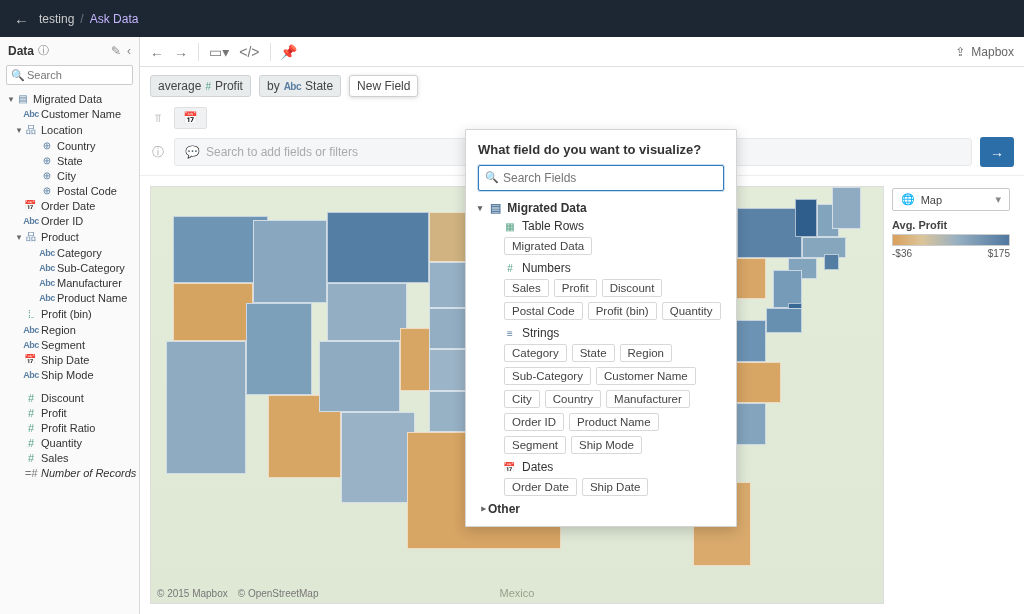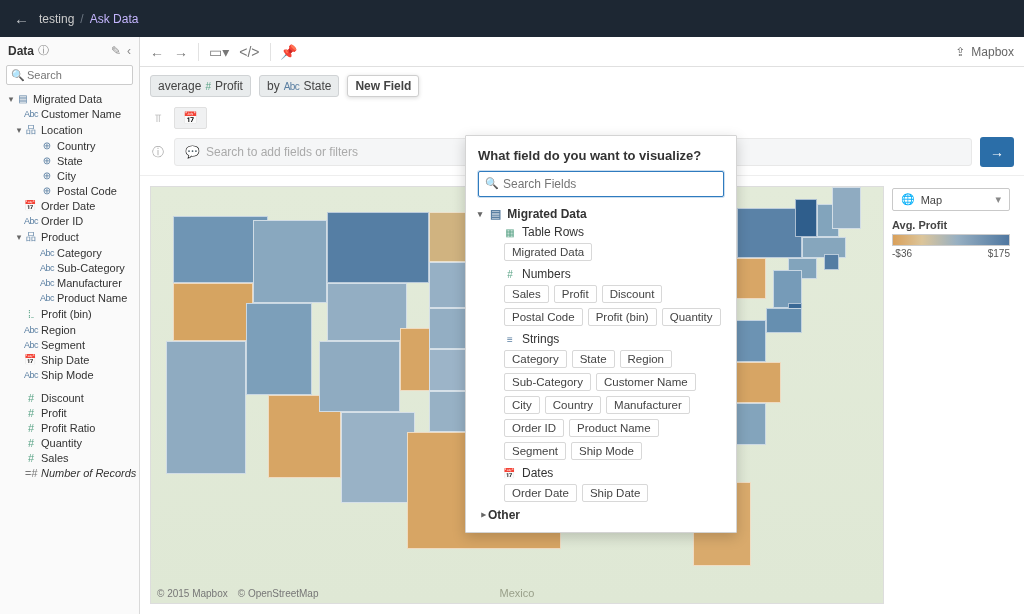--- a/index.html
+++ b/index.html
@@ -24,39 +24,39 @@
   .side-search input { width: 100%; padding: 3px 4px 3px 20px; border: 1px solid #ccc; border-radius: 2px; font-size: 11px; }
   .side-search .sicon { position: absolute; left: 5px; top: 4px; color: #999; font-size: 11px;}
   .tree { flex: 1; overflow: auto; }
   .tree-row { display: flex; align-items: center; padding: 1.5px 0; font-size: 11px; color: #333; }
   .twisty { width: 10px; display: inline-flex; justify-content: center; color: #666; font-size: 9px; }
   .tree-icon { width: 14px; display: inline-flex; justify-content: center; margin-right: 3px; font-size: 10px; }
   .indent-0 { padding-left: 6px; }
   .indent-1 { padding-left: 14px; }
   .indent-2 { padding-left: 30px; }
   .ic-db  { color:#5a7fa2; }
-  .ic-abc { color:#5a7fa2; font-size:9px; font-weight:400; letter-spacing:-0.5px;}
+  .ic-abc { color:#5a7fa2; font-size:9px; font-weight:700; letter-spacing:-0.5px;}
   .ic-geo { color:#5a7fa2; }
   .ic-date{ color:#5a7fa2; }
   .ic-num { color:#59a386; font-size:11px; }
   .ic-nrec{ color:#777; font-size:11px; }
   .ic-bar { color:#59a386; }
   .italic { font-style: italic; }
 
   
   .main { flex: 1; display: flex; flex-direction: column; background: #fff; position: relative; }
   .toolbar { height: 30px; border-bottom: 1px solid #e0e0e0; display: flex; align-items: center; padding: 0 10px 0 10px; gap: 10px; }
   .tb-btn { color: #777; font-size: 14px; }
   .tb-sep { width: 1px; height: 18px; background: #e2e2e2; }
   .tb-right { margin-left: auto; display: flex; align-items: center; gap: 6px; color: #666; }
 
   .pillbar { padding: 8px 10px 6px 10px; display: flex; gap: 8px; align-items: center; }
   .pill { background: #e9eced; border: 1px solid #d0d3d5; border-radius: 3px; padding: 3px 7px; font-size: 12px; color: #444; display: inline-flex; align-items: center; gap: 4px;}
   .pill .pill-icon { font-size: 10px; }
-  .pill.newfield { background: #fff; border: 1px solid #cfcfcf; box-shadow: 0 1px 4px rgba(0,0,0,0.15); font-weight: bold; }
+  .pill.newfield { background: #fff; border: 1px solid #cfcfcf; box-shadow: 0 1px 4px rgba(0,0,0,0.15); }
 
   .filter-row, .search-row { display: flex; align-items: center; padding: 4px 10px; gap: 8px; }
   .filter-row { color: #888; font-size: 11px;}
   .row-icon { width: 16px; text-align: center; color: #aaa; }
   .filter-chip { background: #f0f1f2; border: 1px solid #e0e0e0; border-radius: 2px; padding: 3px 8px; font-size: 12px; color: #555; display: inline-flex; align-items: center; gap: 5px;}
   .big-search { flex: 1; background: #f5f6f7; border: 1px solid #e8e8e8; border-radius: 3px; padding: 6px 10px; color: #aaa; font-size: 12px; display: flex; align-items: center; gap: 6px;}
   .go-btn { width: 34px; height: 30px; background: #2b6ea8; border-radius: 3px; display: flex; align-items: center; justify-content: center; color: #fff; font-size: 14px;}
 
   
   .viz { flex: 1; position: relative; background: #fff; border-top: 1px solid #eee; margin-top: 4px; }
@@ -66,21 +66,21 @@
   .legend-panel { position: absolute; right: 14px; top: 12px; width: 118px; }
   .map-select { border: 1px solid #c9c9c9; background: #fff; padding: 4px 8px; font-size: 11px; color: #444; display: flex; align-items: center; gap: 6px; border-radius: 2px; margin-bottom: 8px; cursor: pointer;}
   .map-select .dd { margin-left: auto; color: #888; }
   .legend-title { font-size: 11px; color: #444; margin-bottom: 3px; font-weight: 600;}
   .legend-grad { height: 12px; background: linear-gradient(90deg,#d9a05b 0%, #dcc59a 25%, #98b0c2 55%, #4f77a0 100%); border: 1px solid #ccc;}
   .legend-range { display: flex; justify-content: space-between; font-size: 10px; color: #555; margin-top: 2px;}
   .map-attrib { position:absolute; left:6px; bottom:4px; font-size:10px; color:#777; display:flex; gap:10px;}
   .mexico-label { position:absolute; left:50%; bottom:4px; transform:translateX(-50%); font-size:11px; color:#9aa08a;}
 
   
-  .popover { position: absolute; left: 325px; top: 98px; width: 272px; background: #fff; border: 1px solid #d4d4d4; box-shadow: 0 4px 14px rgba(0,0,0,0.18); border-radius: 1px; padding: 12px 12px 10px 12px; z-index: 40; font-size:12px;}
+  .popover { position: absolute; left: 325px; top: 92px; width: 272px; background: #fff; border: 1px solid #d4d4d4; box-shadow: 0 4px 14px rgba(0,0,0,0.18); border-radius: 1px; padding: 12px 12px 10px 12px; z-index: 40; font-size:12px;}
   .pop-title { font-weight: 700; color: #333; margin-bottom: 8px; font-size: 13px;}
   .pop-search { position: relative; margin-bottom: 10px;}
   .pop-search input { width: 100%; padding: 5px 6px 5px 24px; border: 1px solid #2f7bbf; border-radius: 2px; box-shadow: 0 0 0 1px rgba(47,123,191,0.25); font-size: 12px;}
   .pop-search .sicon { position:absolute; left:7px; top:6px; color:#888; font-size:11px;}
   .pop-group-head { display:flex; align-items:center; gap:6px; font-weight:600; color:#333; margin: 4px 0 4px -2px;}
   .pop-group-head .twisty { font-size: 9px; width: 8px;}
   .pop-sub { margin-left: 26px; display:flex; align-items:center; gap:6px; color:#333; margin-bottom: 4px; margin-top:4px; font-size: 12px;}
   .pop-sub .subicon { width: 12px; display:inline-flex; justify-content:center; font-size:10px;}
   .pop-chipwrap { margin-left: 26px; display: flex; flex-wrap: wrap; gap: 5px; margin-bottom: 6px;}
   .chip { background: #fff; border: 1px solid #d8d8d8; border-radius: 2px; padding: 2px 7px; font-size: 11.5px; color: #444;}

